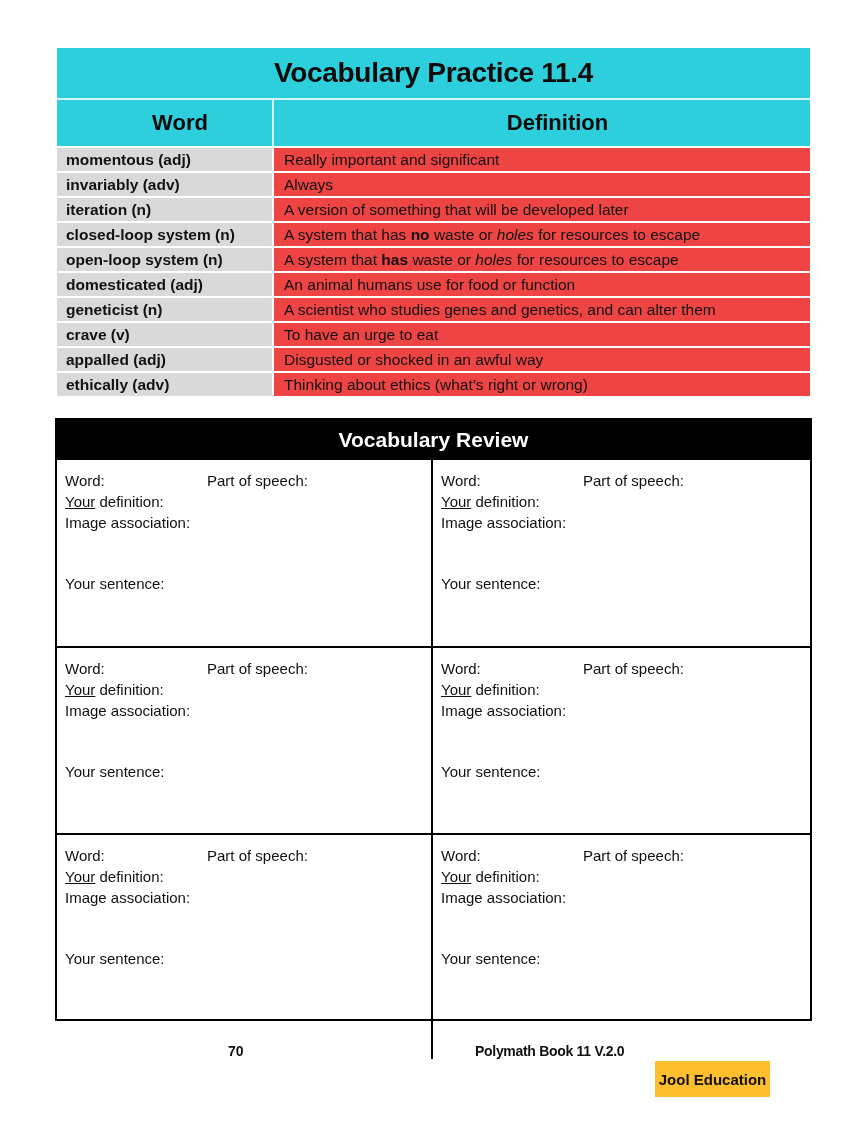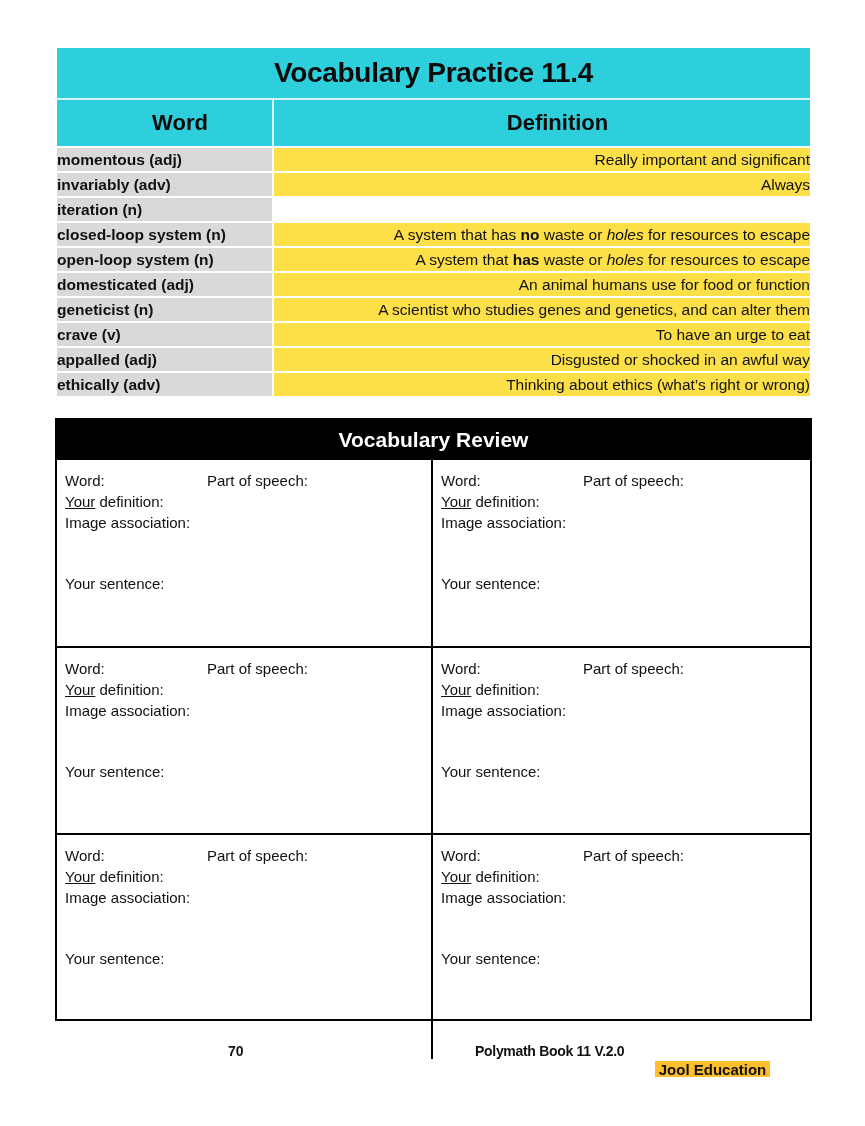--- a/index.html
+++ b/index.html
@@ -23,26 +23,26 @@
       background: #2ecfdc; display: flex; align-items: center; justify-content: center;
       font-weight: bold; font-size: 22px; color: #0b0b0b; padding-left: 31px;
     }
     .vocab-head .c1 { width: 217px; border-right: 2px solid #d6f5f8; }
     .vocab-head .c2 { flex: 1; }
     .vocab-row {
       display: flex; height: 25px; border-top: 2px solid #ffffff;
     }
     .vocab-row .w {
       width: 217px; background: #d9d9d9; border-right: 2px solid #ffffff;
-      font-weight: bold; font-size: 15.5px; 
+      font-weight: bold; font-size: 15.5px; padding-left: 9px;
       display: flex; align-items: center; white-space: nowrap;
     }
     .vocab-row .d {
-      flex: 1; background: #fde047; font-size: 15.5px; padding-left: 10px;
-      display: flex; align-items: center; white-space: nowrap; justify-content: flex-end;
+      flex: 1; background: #ef4444; font-size: 15.5px; padding-left: 10px;
+      display: flex; align-items: center; white-space: nowrap;
     }
     .vocab-row .d b { font-weight: bold; }
     .vocab-row .d i { font-style: italic; }
 
     
     .review {
       position: absolute; left: 55px; top: 418px; width: 757px; height: 603px;
       border: 2px solid #000; background: #fff;
     }
     .review-title {
@@ -65,21 +65,21 @@
     .cell .sentence { position: absolute; top: 113px; left: 8px; }
 
     
     .footer-page {
       position: absolute; left: 228px; top: 1043px; font-weight: bold; font-size: 14px;
     }
     .footer-book {
       position: absolute; left: 475px; top: 1043px; font-weight: bold; font-size: 14px; letter-spacing: -0.3px;
     }
     .footer-brand {
-      position: absolute; left: 655px; top: 1061px; width: 115px; height: 16px;
+      position: absolute; left: 655px; top: 1061px; width: 115px; height: 36px;
       background: #ffbe2e; font-weight: bold; font-size: 15px;
       display: flex; align-items: center; justify-content: center;
     }
   </style>
 </head>
 <body>
 
 <div class="vocab">
   <div class="vocab-title">Vocabulary Practice 11.4</div>
   <div class="vocab-head">
@@ -94,20 +94,23 @@
         </div>
       </div>
       <div class="vocab-row">
         <div class="w">invariably  (adv)</div>
         <div class="d">
           <span style="white-space: pre;">Always</span>
         </div>
       </div>
       <div class="vocab-row">
         <div class="w">iteration  (n)</div>
+        <div class="d">
+          <span style="white-space: pre;">A version of something that will be developed later</span>
+        </div>
       </div>
       <div class="vocab-row">
         <div class="w">closed-loop system  (n)</div>
         <div class="d">
           <span style="white-space: pre;">A system that has </span>
           <b style="white-space: pre;">no</b>
           <span style="white-space: pre;"> waste or </span>
           <i style="white-space: pre;">holes</i>
           <span style="white-space: pre;"> for resources to escape</span>
         </div>

